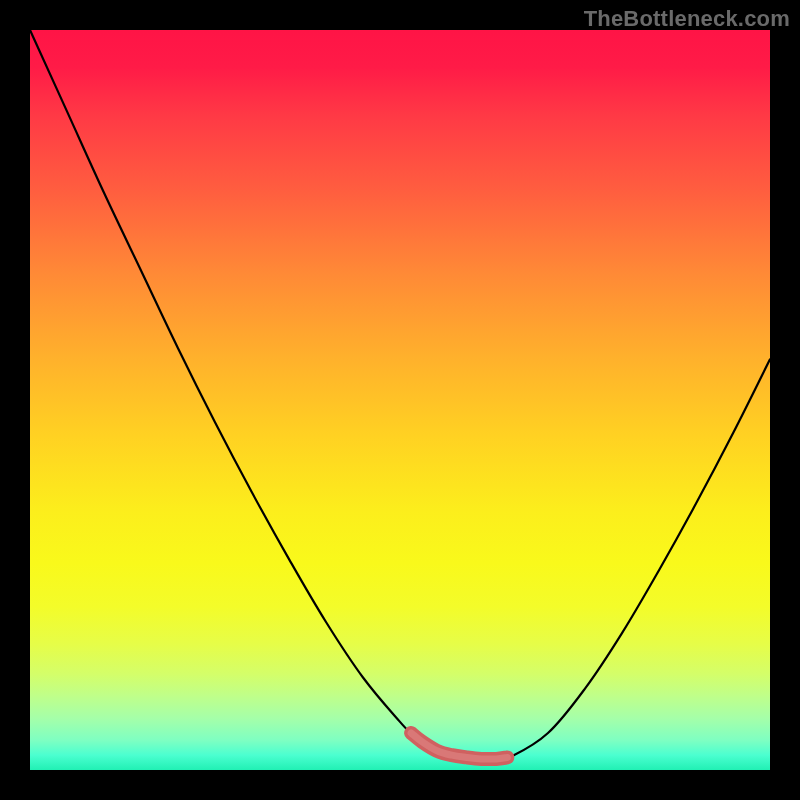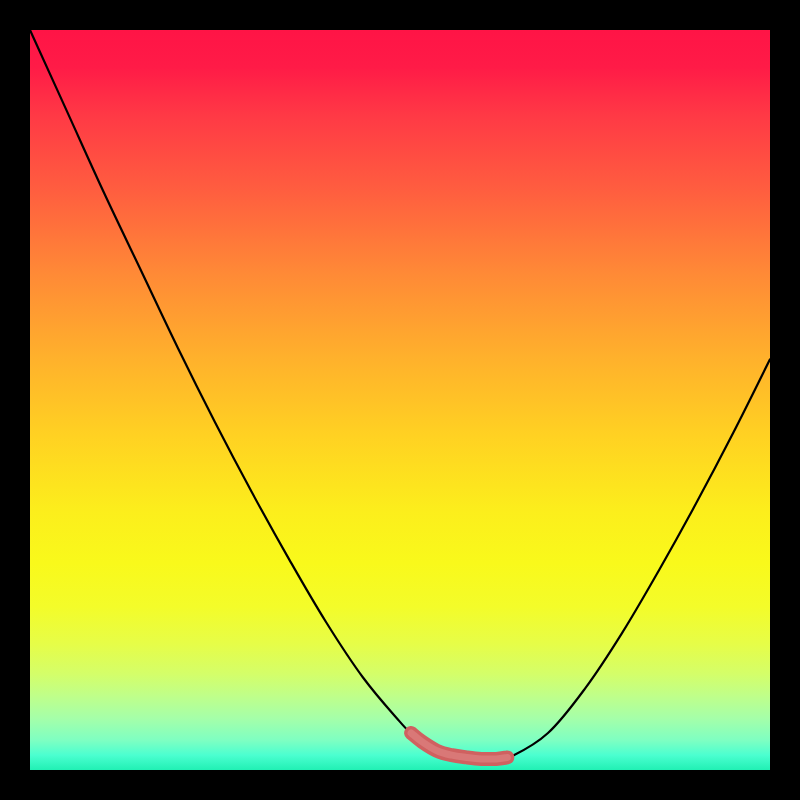--- a/index.html
+++ b/index.html
@@ -68,20 +68,21 @@
     top: 0;
     width: 100%;
     height: 100%;
     display: block;
   }
 </style>
 </head>
 <body>
 
 <div class="frame">
+  <div class="attribution">TheBottleneck.com</div>
 
   <div class="plot-area">
     <div class="gradient"></div>
 
     <svg class="overlay" viewBox="0 0 740 740" preserveAspectRatio="none">
       <path fill="none" stroke="#000" stroke-width="2.2" stroke-linecap="round" d="M 0.00 0.00 C 6.66 14.65, 23.68 52.10, 37.00 81.40 C 50.32 110.70, 60.68 134.16, 74.00 162.80 C 87.32 191.44, 97.68 212.53, 111.00 240.50 C 124.32 268.47, 134.68 290.89, 148.00 318.20 C 161.32 345.51, 171.68 366.23, 185.00 392.20 C 198.32 418.17, 208.68 437.86, 222.00 462.50 C 235.32 487.14, 245.68 505.79, 259.00 529.10 C 272.32 552.41, 282.68 570.69, 296.00 592.00 C 309.32 613.31, 319.68 629.52, 333.00 647.50 C 346.32 665.48, 361.34 681.91, 370.00 691.90 C 378.66 701.89, 377.10 699.40, 381.10 703.00 C 385.10 706.60, 387.54 708.68, 392.20 711.88 C 396.86 715.08, 397.68 717.70, 407.00 720.76 C 416.32 723.82, 433.34 727.43, 444.00 728.90 C 454.66 730.37, 459.54 729.30, 466.20 728.90 C 472.86 728.50, 471.68 731.34, 481.00 726.68 C 490.32 722.02, 504.68 715.25, 518.00 703.00 C 531.32 690.75, 541.68 676.58, 555.00 658.60 C 568.32 640.62, 578.68 624.41, 592.00 603.10 C 605.32 581.79, 615.68 563.51, 629.00 540.20 C 642.32 516.89, 652.68 498.24, 666.00 473.60 C 679.32 448.96, 689.68 429.27, 703.00 403.30 C 716.32 377.33, 733.34 342.62, 740.00 329.30"></path>
       <path fill="none" stroke="#cf6160" stroke-width="14" stroke-linecap="round" stroke-linejoin="round" d="M 381.10 703.00 C 383.10 704.60, 387.54 708.68, 392.20 711.88 C 396.86 715.08, 401.67 718.36, 407.00 720.76 C 412.33 723.16, 416.47 724.00, 421.80 725.20 C 427.13 726.40, 431.27 726.75, 436.60 727.42 C 441.93 728.09, 446.07 728.63, 451.40 728.90 C 456.73 729.17, 461.54 729.17, 466.20 728.90 C 470.86 728.63, 475.30 727.69, 477.30 727.42"></path>
       <path fill="none" stroke="#d97877" stroke-width="7" stroke-linecap="round" stroke-linejoin="round" d="M 381.10 703.00 C 383.10 704.60, 387.54 708.68, 392.20 711.88 C 396.86 715.08, 401.67 718.36, 407.00 720.76 C 412.33 723.16, 416.47 724.00, 421.80 725.20 C 427.13 726.40, 431.27 726.75, 436.60 727.42 C 441.93 728.09, 446.07 728.63, 451.40 728.90 C 456.73 729.17, 461.54 729.17, 466.20 728.90 C 470.86 728.63, 475.30 727.69, 477.30 727.42"></path>
     </svg>
   </div>

